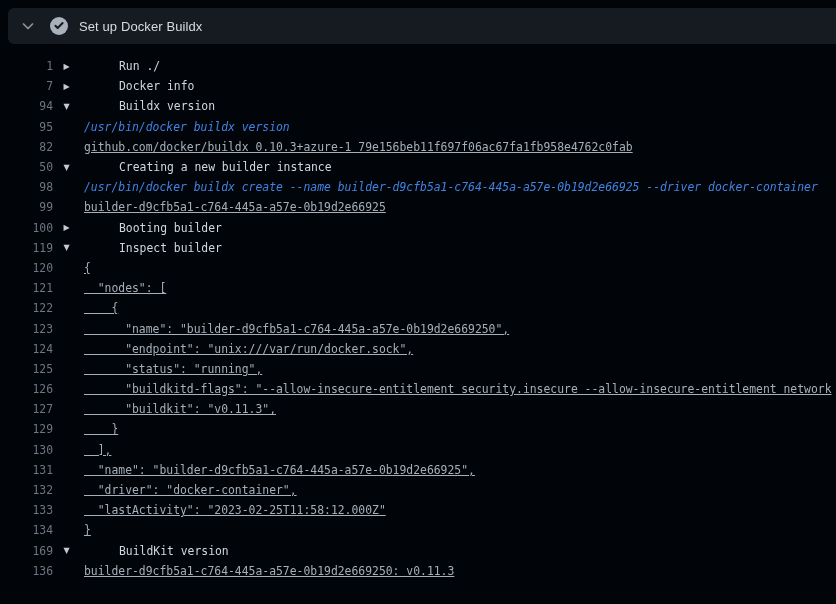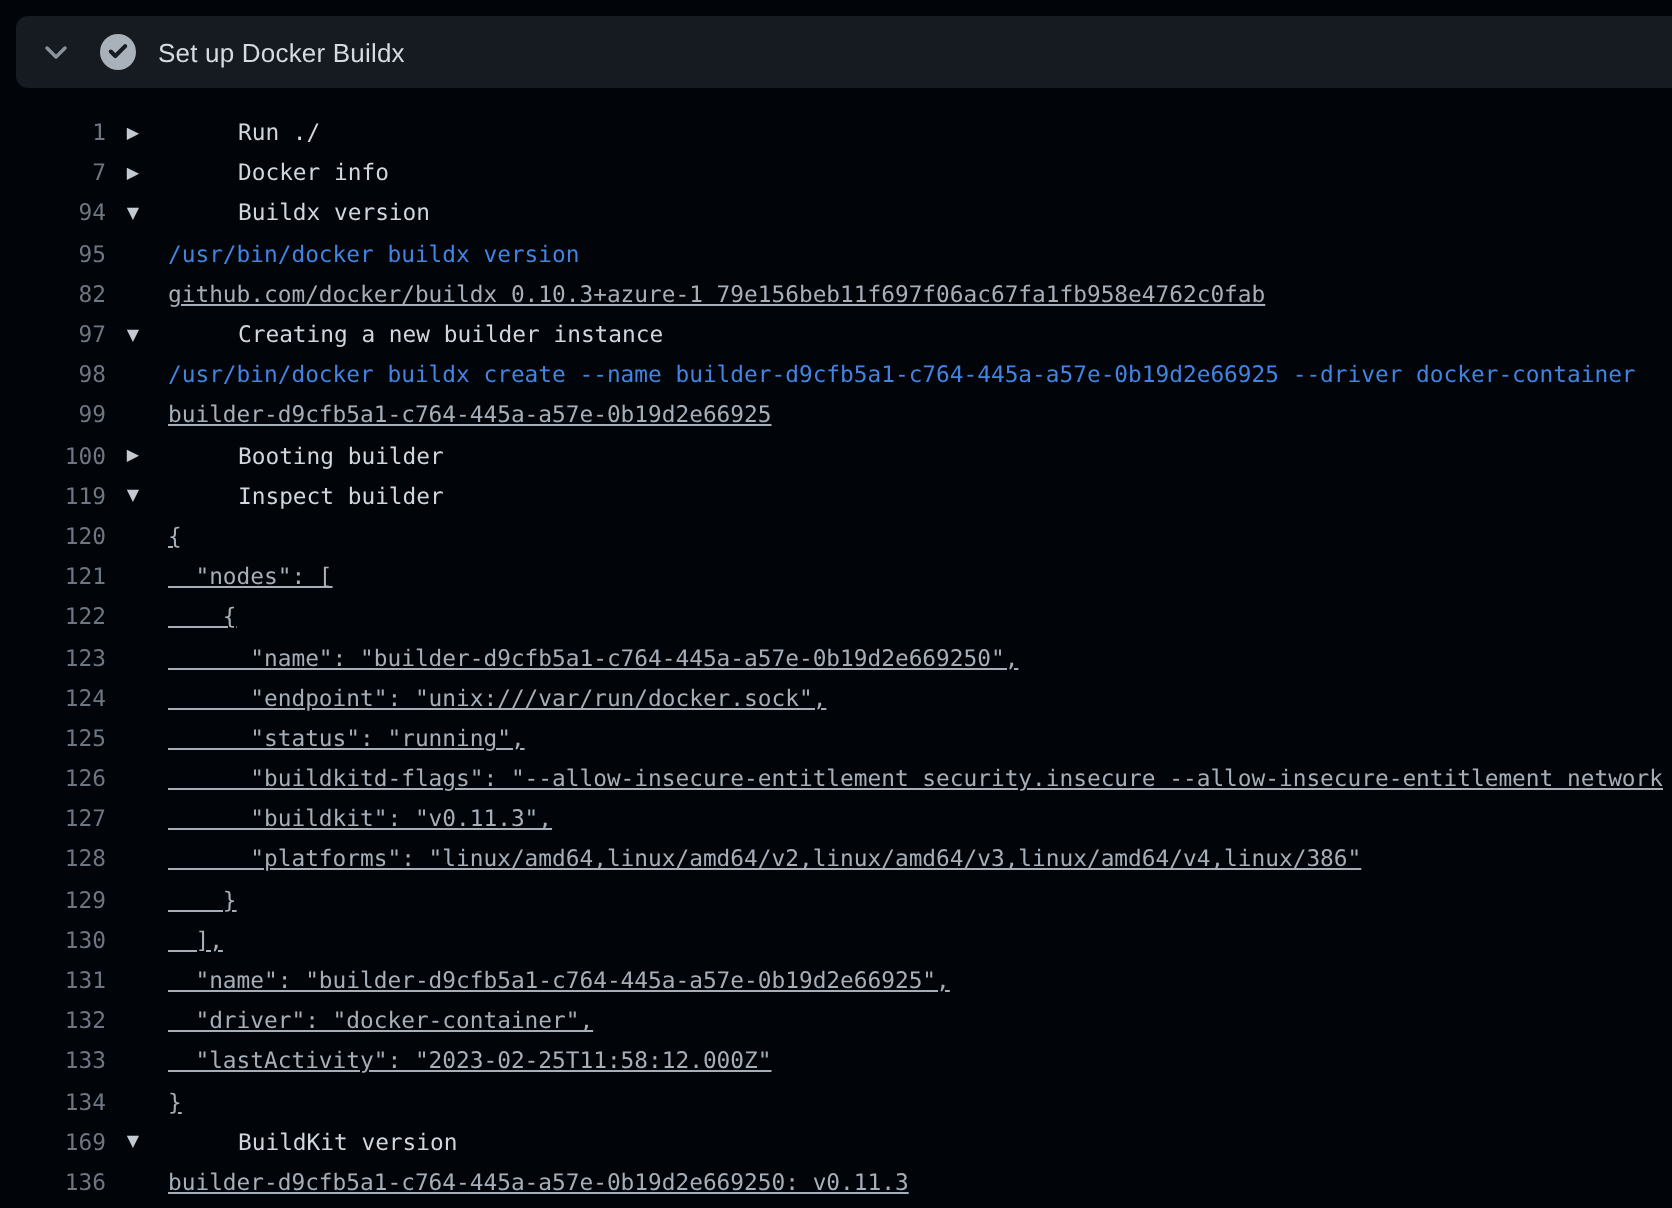--- a/index.html
+++ b/index.html
@@ -53,21 +53,21 @@
     width: 27px;
     text-align: center;
     font-size: 8px;
     color: #c3cad1;
     font-family: "DejaVu Sans", sans-serif;
   }
   .txt { flex: none; padding-left: 39px; }
   .row.group-collapsed .txt,
   .row.group-expanded .txt { color: #d0d7de; }
   .row.group-collapsed, .row.group-expanded { cursor: pointer; }
-  .row.command .txt { color: #4184e4; padding-left: 4px; }
+  .row.command .txt { color: #4184e4; padding-left: 4px; font-style: italic; }
   .row.output .txt { color: #a6afb8; padding-left: 4px; text-decoration: underline; }
 </style>
 </head>
 <body>
 
 <div class="step-header">
   <span class="chev">
     <svg width="16" height="16" viewBox="0 0 16 16">
       <path d="M3.5 6l4.5 4.5L12.5 6" stroke="#8b949e" stroke-width="1.7" fill="none" stroke-linecap="round" stroke-linejoin="round"></path>
     </svg>
@@ -80,34 +80,33 @@
   </span>
   <span class="step-title">Set up Docker Buildx</span>
 </div>
 
 <div class="log">
     <div class="row group-collapsed"><span class="ln">1</span><span class="caret">▶</span><span class="txt">Run ./</span></div>
     <div class="row group-collapsed"><span class="ln">7</span><span class="caret">▶</span><span class="txt">Docker info</span></div>
     <div class="row group-expanded"><span class="ln">94</span><span class="caret">▼</span><span class="txt">Buildx version</span></div>
     <div class="row command"><span class="ln">95</span><span class="caret"></span><span class="txt">/usr/bin/docker buildx version</span></div>
     <div class="row output"><span class="ln">82</span><span class="caret"></span><span class="txt">github.com/docker/buildx 0.10.3+azure-1 79e156beb11f697f06ac67fa1fb958e4762c0fab</span></div>
-    <div class="row group-expanded"><span class="ln">97</span><span class="caret">▼</span><span class="txt">Creating a new builder instance</span></div>
+    <div class="row group-expanded"><span class="ln">50</span><span class="caret">▼</span><span class="txt">Creating a new builder instance</span></div>
     <div class="row command"><span class="ln">98</span><span class="caret"></span><span class="txt">/usr/bin/docker buildx create --name builder-d9cfb5a1-c764-445a-a57e-0b19d2e66925 --driver docker-container</span></div>
     <div class="row output"><span class="ln">99</span><span class="caret"></span><span class="txt">builder-d9cfb5a1-c764-445a-a57e-0b19d2e66925</span></div>
     <div class="row group-collapsed"><span class="ln">100</span><span class="caret">▶</span><span class="txt">Booting builder</span></div>
     <div class="row group-expanded"><span class="ln">119</span><span class="caret">▼</span><span class="txt">Inspect builder</span></div>
     <div class="row output"><span class="ln">120</span><span class="caret"></span><span class="txt">{</span></div>
     <div class="row output"><span class="ln">121</span><span class="caret"></span><span class="txt">  "nodes": [</span></div>
     <div class="row output"><span class="ln">122</span><span class="caret"></span><span class="txt">    {</span></div>
     <div class="row output"><span class="ln">123</span><span class="caret"></span><span class="txt">      "name": "builder-d9cfb5a1-c764-445a-a57e-0b19d2e669250",</span></div>
     <div class="row output"><span class="ln">124</span><span class="caret"></span><span class="txt">      "endpoint": "unix:///var/run/docker.sock",</span></div>
     <div class="row output"><span class="ln">125</span><span class="caret"></span><span class="txt">      "status": "running",</span></div>
     <div class="row output"><span class="ln">126</span><span class="caret"></span><span class="txt">      "buildkitd-flags": "--allow-insecure-entitlement security.insecure --allow-insecure-entitlement network</span></div>
     <div class="row output"><span class="ln">127</span><span class="caret"></span><span class="txt">      "buildkit": "v0.11.3",</span></div>
-    <div class="row output"><span class="ln">128</span><span class="caret"></span><span class="txt">      "platforms": "linux/amd64,linux/amd64/v2,linux/amd64/v3,linux/amd64/v4,linux/386"</span></div>
     <div class="row output"><span class="ln">129</span><span class="caret"></span><span class="txt">    }</span></div>
     <div class="row output"><span class="ln">130</span><span class="caret"></span><span class="txt">  ],</span></div>
     <div class="row output"><span class="ln">131</span><span class="caret"></span><span class="txt">  "name": "builder-d9cfb5a1-c764-445a-a57e-0b19d2e66925",</span></div>
     <div class="row output"><span class="ln">132</span><span class="caret"></span><span class="txt">  "driver": "docker-container",</span></div>
     <div class="row output"><span class="ln">133</span><span class="caret"></span><span class="txt">  "lastActivity": "2023-02-25T11:58:12.000Z"</span></div>
     <div class="row output"><span class="ln">134</span><span class="caret"></span><span class="txt">}</span></div>
     <div class="row group-expanded"><span class="ln">169</span><span class="caret">▼</span><span class="txt">BuildKit version</span></div>
     <div class="row output"><span class="ln">136</span><span class="caret"></span><span class="txt">builder-d9cfb5a1-c764-445a-a57e-0b19d2e669250: v0.11.3</span></div>
   </div>
 

